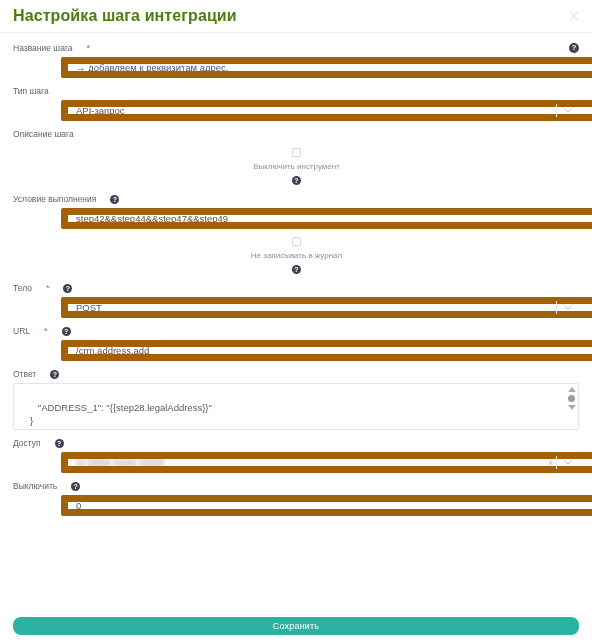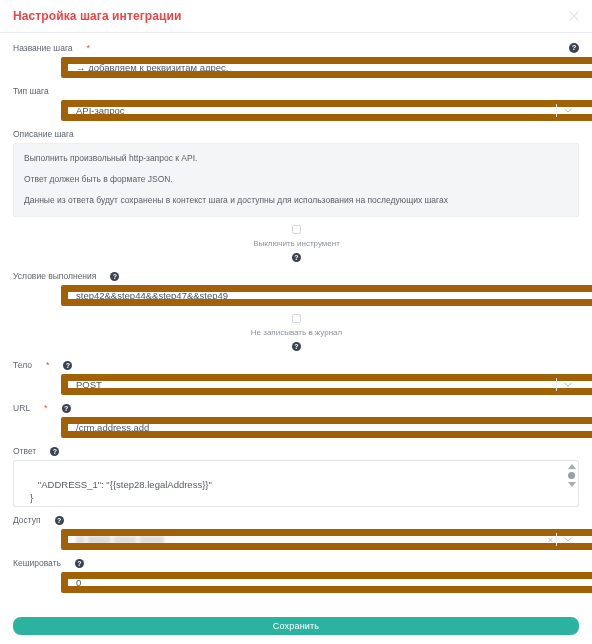--- a/index.html
+++ b/index.html
@@ -15,23 +15,23 @@
 
   
   .modal-header {
     height: 33px;
     display: flex; align-items: center;
     padding: 0 14px 0 13px;
     border-bottom: 1px solid #e9ebf0;
     position: relative;
   }
   .modal-title {
-    font-size: 12px;
+    font-size: 16px;
     font-weight: 600;
-    color: #ef4444;
+    color: #4d7c0f;
     letter-spacing: .1px;
     white-space: nowrap;
   }
   .close-icon {
     position: absolute;
     right: 10px; top: 50%; transform: translateY(-50%);
     width: 16px; height: 16px;
     cursor: pointer;
     opacity: .55;
   }
@@ -263,25 +263,20 @@
               <path d="M0.5 0.8 L4 4 L7.5 0.8" stroke="#b9bec7" stroke-width="1" fill="none"></path>
             </svg>
         </span>
       </div>
     </div>
 
     <div class="field">
       <div class="f-label">
         <span>Описание шага</span>
       </div>
-      <div class="desc-panel">
-        <p>Выполнить произвольный http-запрос к API.</p>
-        <p>Ответ должен быть в формате JSON.</p>
-        <p>Данные из ответа будут сохранены в контекст шага и доступны для использования на последующих шагах</p>
-      </div>
     </div>
 
     <div class="cb-row">
       <span class="cb-box"></span>
       <span class="cb-label">Выключить инструмент</span>
       <span class="help-icon">?</span>
     </div>
 
     <div class="field">
       <div class="f-label">
@@ -357,21 +352,21 @@
         <span class="sel-chevron">
           <svg width="8" height="5" viewBox="0 0 8 5">
               <path d="M0.5 0.8 L4 4 L7.5 0.8" stroke="#b9bec7" stroke-width="1" fill="none"></path>
             </svg>
         </span>
       </div>
     </div>
 
     <div class="field">
       <div class="f-label">
-        <span>Кешировать</span>
+        <span>Выключить</span>
         <span class="help-icon">?</span>
       </div>
       <div class="input">0</div>
     </div>
 
   </div>
 
   <button class="save-btn">Сохранить</button>
 
 </div>

